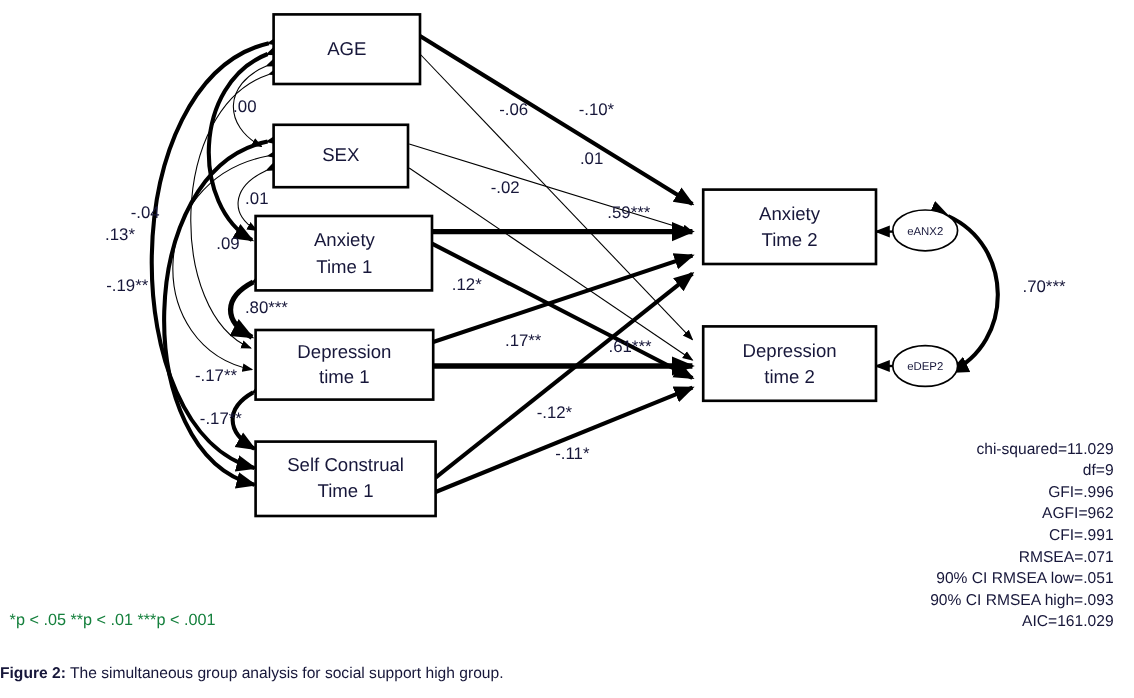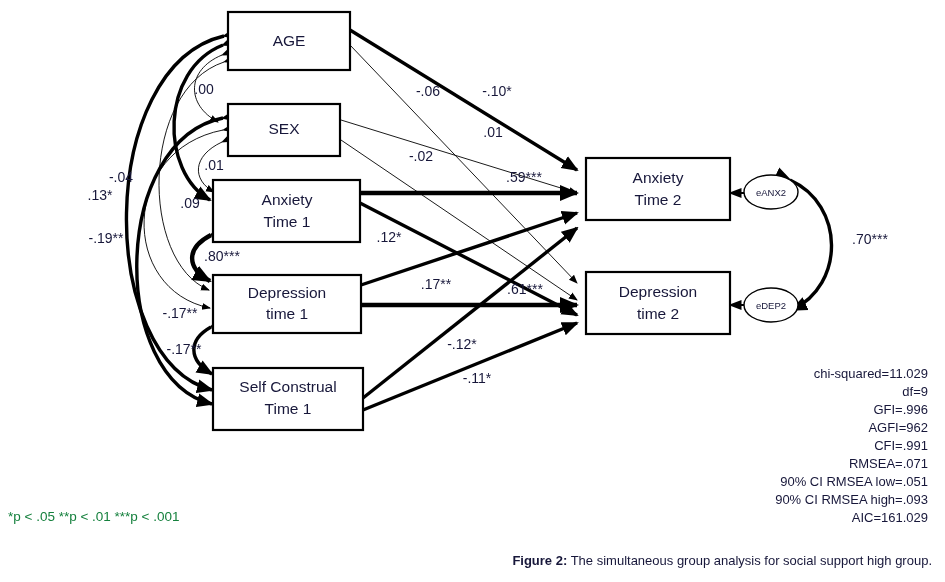--- a/index.html
+++ b/index.html
@@ -91,21 +91,21 @@
     font-family: "Liberation Sans", sans-serif;
     font-size: 13.5px;
     color: #15803d;
     white-space: nowrap;
   }
   .caption {
     position: absolute;
     left: 0;
     top: 553px;
     width: 932px;
-    text-align: right;
+    text-align: left;
     font-family: "Liberation Sans", sans-serif;
     font-size: 13px;
     color: #17173a;
   }
   .caption .cap-label { font-weight: bold; }
 </style>
 </head>
 <body>
 
 <div id="figure-root">

